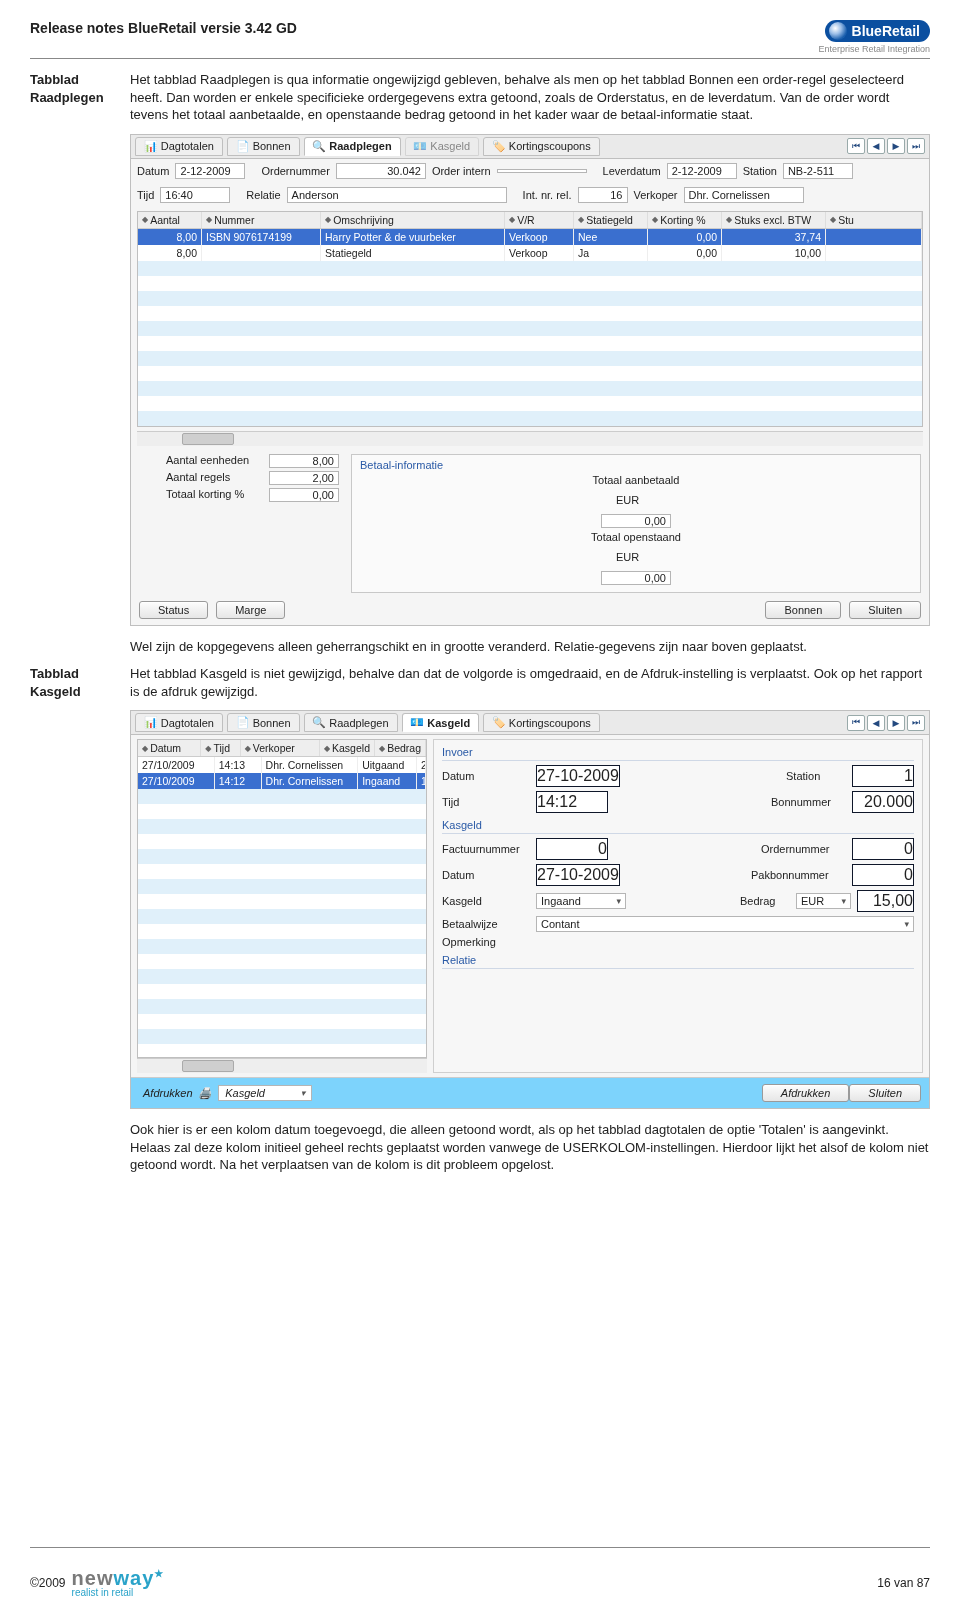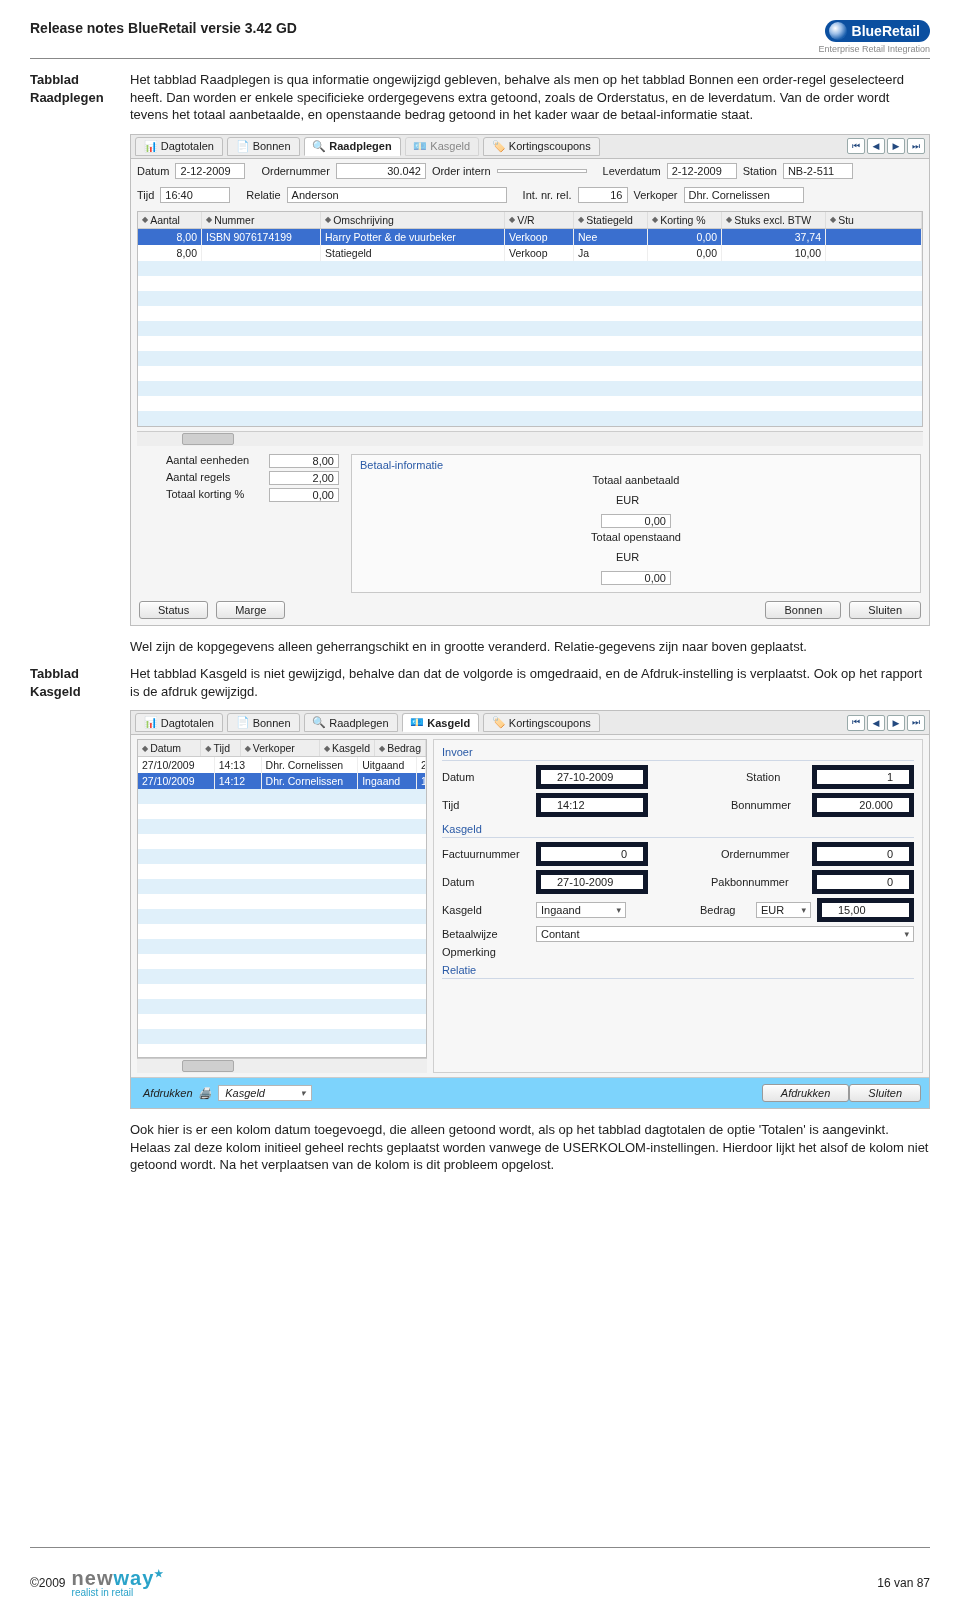--- a/index.html
+++ b/index.html
@@ -60,21 +60,21 @@
   .wbtn { border:1px solid #9a9a9a; background:linear-gradient(#fdfdfd,#e6e6e6); padding:2px 18px; border-radius:3px; font-size:11px; box-shadow:0 1px 0 #fff inset; }
 
   
   .k-layout { display:flex; gap:6px; padding:4px 6px; }
   .k-left { width:290px; }
   .k-right { flex:1; border:1px solid #cfcfcf; background:#f7f7f7; padding:6px 8px; }
   .sect-title { color:#2a5aa6; font-size:11px; margin-top:6px; margin-bottom:4px; border-bottom:1px solid #cfd8e6; padding-bottom:2px; }
   .sect-title.first { margin-top:0; }
   .k-line { display:flex; align-items:center; gap:6px; margin-bottom:4px; }
   .k-line .kl { width:88px; font-size:11px; }
-  .k-line .kv { border:5px solid #0f172a; background:#fff; padding:1px 16px; font-size:11px; min-width:70px; }
+  .k-line .kv { border:1px solid #0f172a; background:#fff; padding:1px 0; font-size:16px; min-width:70px; }
   .k-line .ksel { border:1px solid #b5b5b5; background:#fff; padding:1px 4px; font-size:11px; min-width:70px; display:inline-flex; align-items:center; }
   .k-line .ksel::after { content:"▾"; margin-left:auto; font-size:9px; color:#555; }
   .k-textarea { border:1px solid #b5b5b5; background:#fff; height:36px; width:100%; font-size:11px; padding:2px 4px; box-sizing:border-box; position:relative; }
   .k-textarea .arrows { position:absolute; right:2px; top:2px; bottom:2px; width:12px; display:flex; flex-direction:column; justify-content:space-between; font-size:8px; color:#777; }
 
   .print-bar { display:flex; align-items:center; gap:0; padding:6px 8px; justify-content:flex-end; border-top:1px solid #ccc; background:#7dd3fc;font-style:italic; }
   .print-bar .plabel { margin-right:auto; padding-left:4px; display:flex; align-items:center; gap:6px; }
   .print-bar .psel { border:1px solid #b5b5b5; background:#fff; padding:1px 6px; font-size:11px; display:inline-flex; align-items:center; min-width:80px; }
   .print-bar .psel::after { content:"▾"; margin-left:auto; font-size:9px; color:#555; }
 
@@ -420,21 +420,21 @@
         </div>
         <div class="k-line">
           <span class="kl">Kasgeld</span>
           <span class="ksel" style="min-width:80px">
               <span>Ingaand</span>
             </span>
           <span class="kl" style="width:50px;margin-left:auto">Bedrag</span>
           <span class="ksel" style="min-width:45px">
               <span>EUR</span>
             </span>
-          <span class="kv" style="min-width:55px">15,00</span>
+          <span class="kv" style="text-align:right;min-width:55px">15,00</span>
         </div>
         <div class="k-line">
           <span class="kl">Betaalwijze</span>
           <span class="ksel" style="flex:1">
               <span>Contant</span>
             </span>
         </div>
         <div class="k-line" style="align-items:flex-start">
           <span class="kl">Opmerking</span>
         </div>

